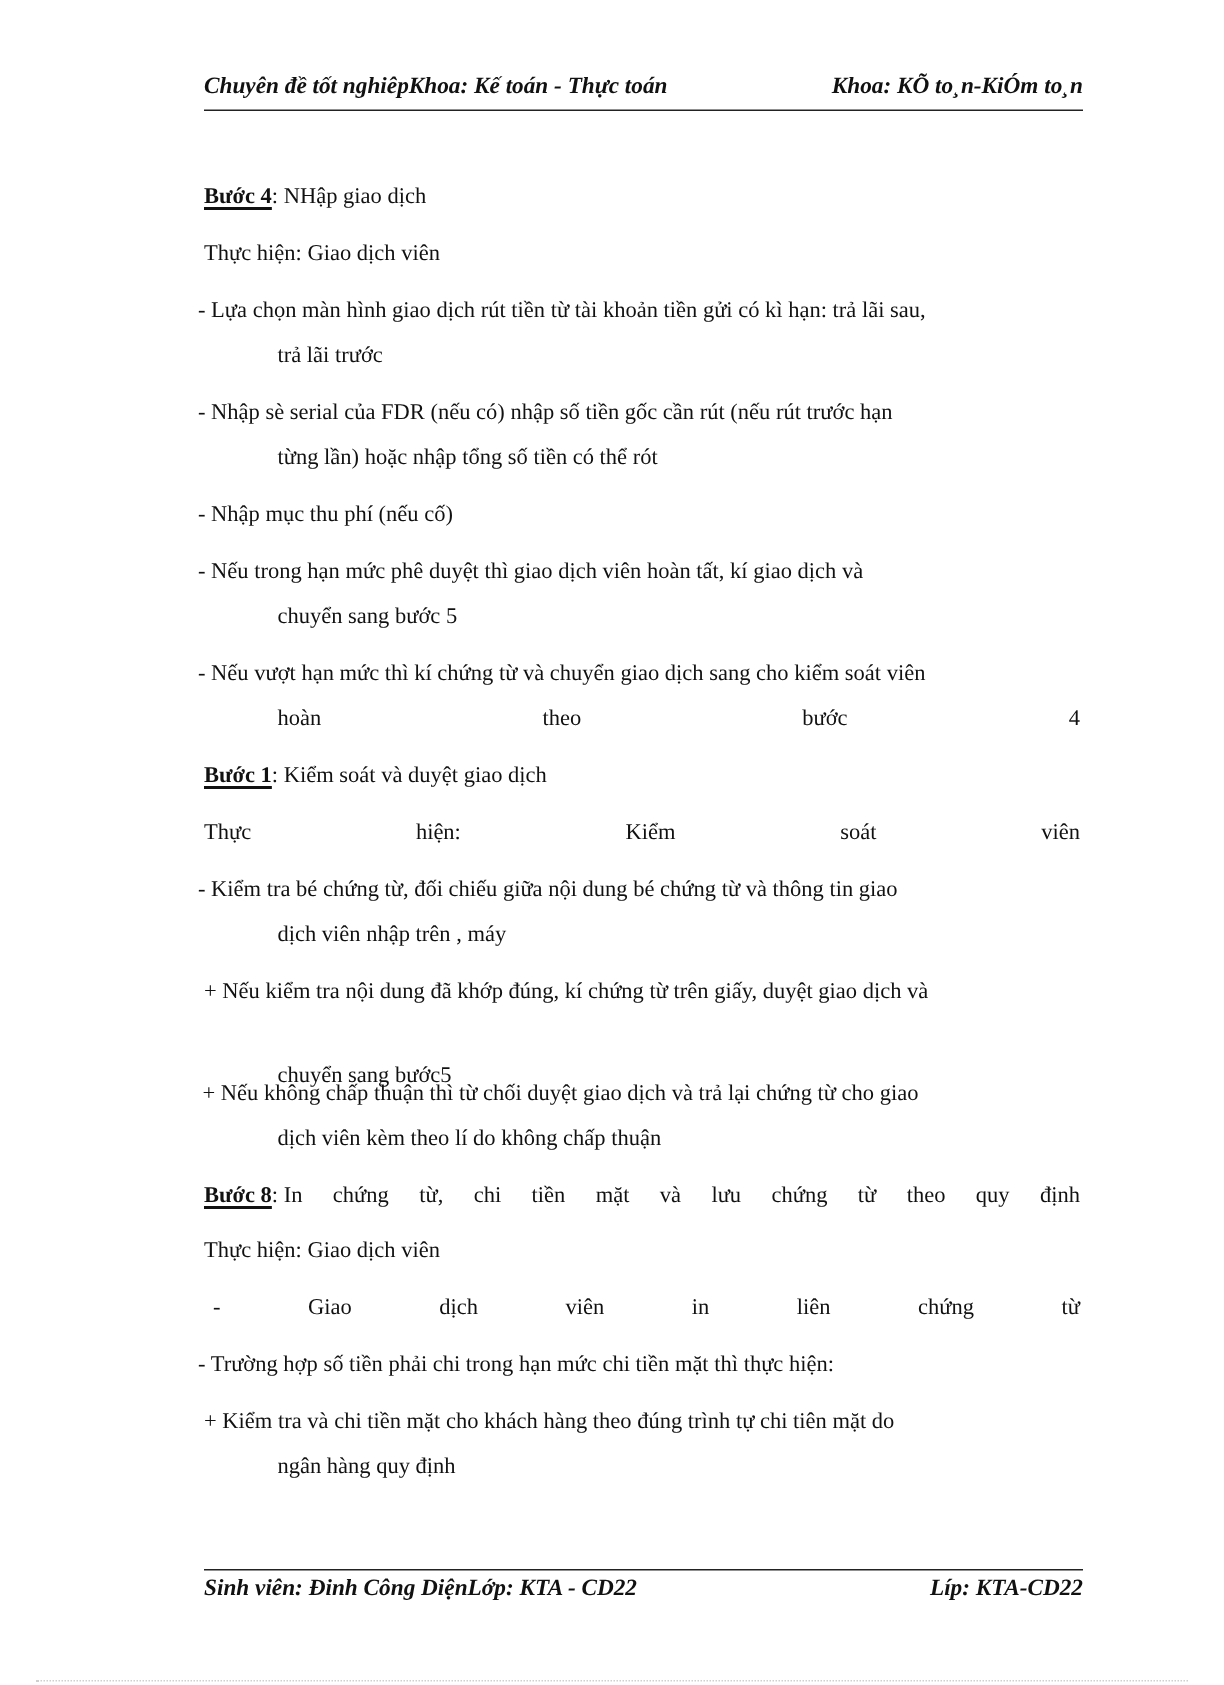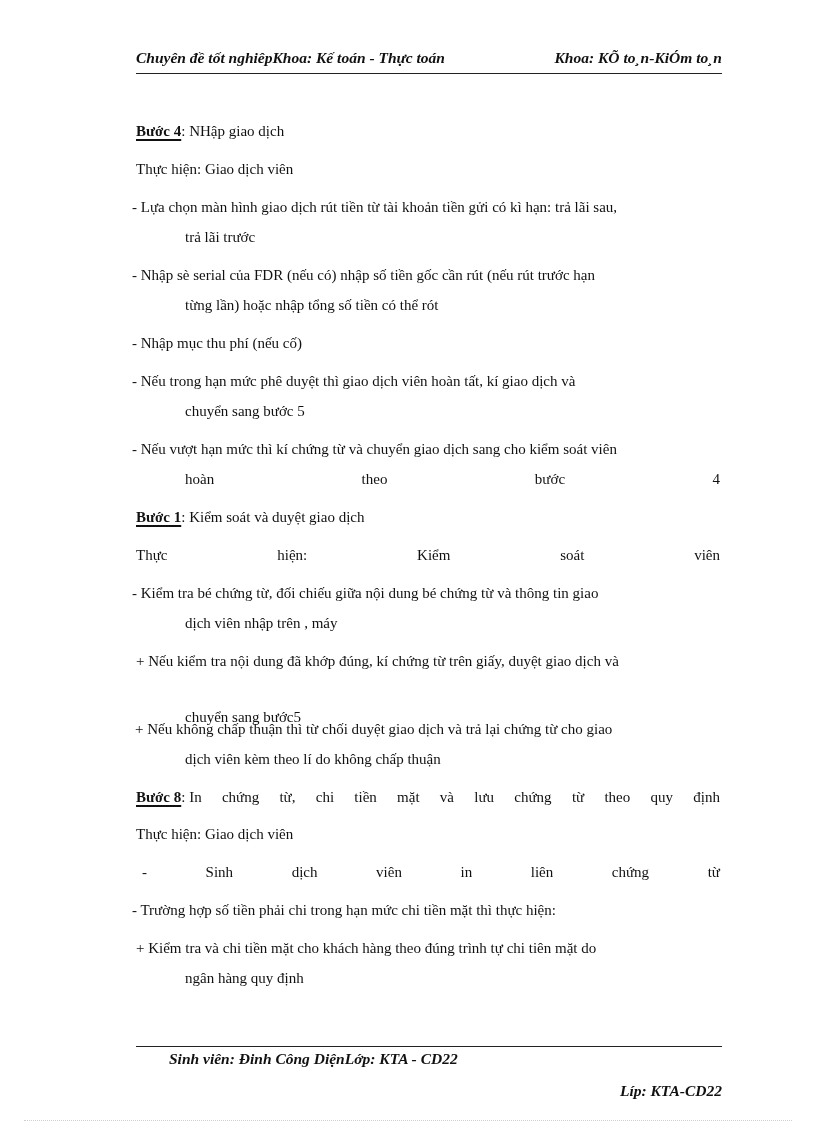--- a/index.html
+++ b/index.html
@@ -11,22 +11,22 @@
             border-bottom: 1.5px solid #222; }
   .header span { position: absolute; top: 2px; font-style: italic; font-weight: bold;
                  font-size: 15.5px; white-space: nowrap; }
   .header .left { left: 0; }
   .header .right { right: 0; text-align: right; }
 
   .footer { position: absolute; left: 136px; top: 1046px; width: 586px; height: 26px;
             border-top: 1.5px solid #222; }
   .footer span { position: absolute; top: 3px; font-style: italic; font-weight: bold;
                  font-size: 15.5px; white-space: nowrap; }
-  .footer .left { left: 0; margin-left: 33px; }
-  .footer .right { right: 0; margin-top: 32px; }
+  .footer .left { left: 0; }
+  .footer .right { right: 0; }
 
   .body-text { position: absolute; left: 136px; top: 0; width: 584px; }
   .line { position: absolute; left: 0; font-size: 15px; white-space: nowrap; line-height: 18px; }
   .line.justify { width: 584px; display: flex; justify-content: space-between; }
   .line.justify.indent { left: 49px; width: 535px; }
   .indent { left: 49px; }
   .heading b { text-decoration: underline; text-decoration-thickness: 1.5px; text-underline-offset: 3px; }
 
   .dotted-bottom { position: absolute; left: 24px; right: 24px; top: 1120px;
                    border-top: 1px dotted #cfcfcf; }
@@ -95,21 +95,21 @@
       <span>chứng</span>
       <span>từ</span>
       <span>theo</span>
       <span>quy</span>
       <span>định</span>
     </div>
     <div class="line" style="top:825px"> Thực hiện: Giao dịch viên</div>
 
     <div class="line justify" style="top:863px;left:6px;width:578px">
       <span>-</span>
-      <span>Sinh</span>
+      <span>Giao</span>
       <span>dịch</span>
       <span>viên</span>
       <span>in</span>
       <span>liên</span>
       <span>chứng</span>
       <span>từ</span>
     </div>
 
     <div class="line" style="top:901px;left:-4px"> - Trường hợp số tiền phải chi trong hạn mức chi tiền mặt thì thực hiện:</div>
 

